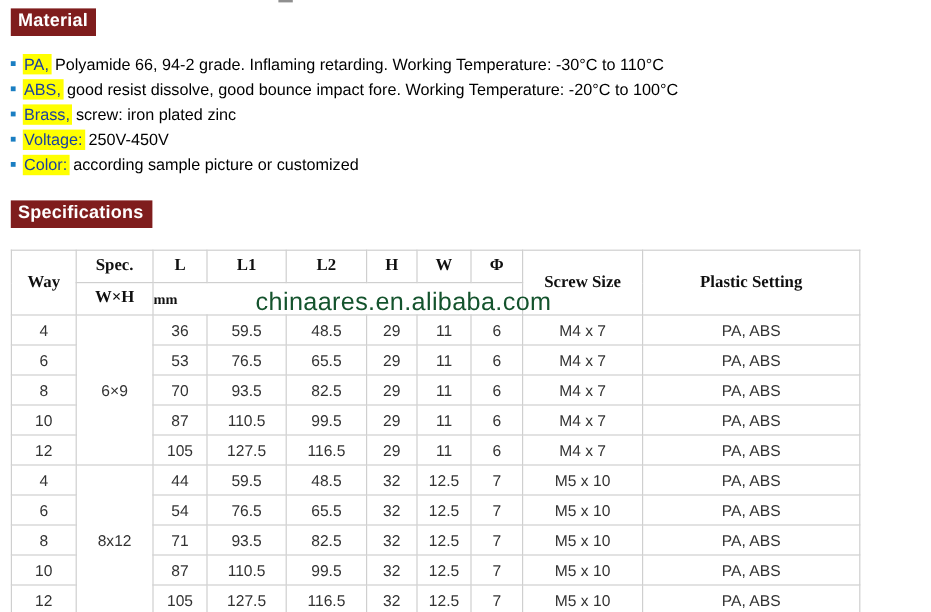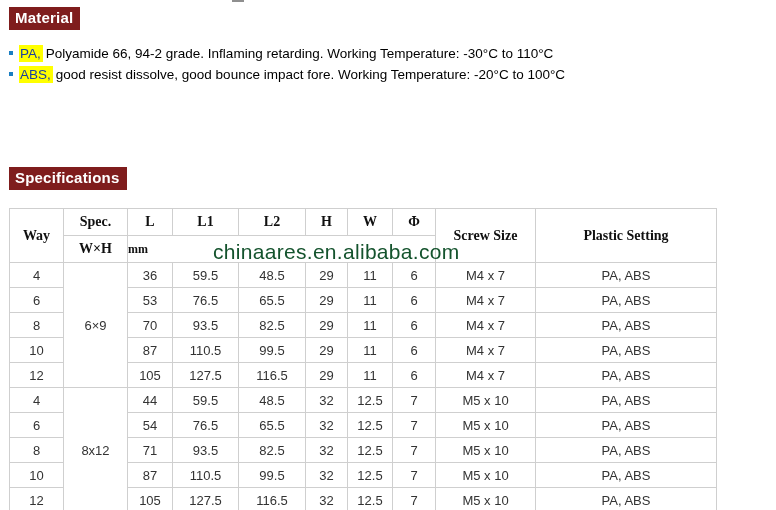--- a/index.html
+++ b/index.html
@@ -152,20 +152,35 @@
 <div class="bullets" id="material-bullets">
   <div class="bullet-row">
     <span class="bullet-dot"></span>
     <span class="hl">PA,</span>
     <span class="bullet-rest">Polyamide 66, 94-2 grade. Inflaming retarding. Working Temperature:  -30°C to 110°C</span>
   </div>
   <div class="bullet-row">
     <span class="bullet-dot"></span>
     <span class="hl">ABS,</span>
     <span class="bullet-rest">good resist dissolve, good bounce impact fore. Working Temperature: -20°C to 100°C</span>
+  </div>
+  <div class="bullet-row">
+    <span class="bullet-dot"></span>
+    <span class="hl">Brass,</span>
+    <span class="bullet-rest">screw:  iron plated zinc</span>
+  </div>
+  <div class="bullet-row">
+    <span class="bullet-dot"></span>
+    <span class="hl">Voltage:</span>
+    <span class="bullet-rest">250V-450V</span>
+  </div>
+  <div class="bullet-row">
+    <span class="bullet-dot"></span>
+    <span class="hl">Color:</span>
+    <span class="bullet-rest">according sample picture or customized</span>
   </div>
 </div>
 
 <div class="badge" id="badge-specifications">Specifications</div>
 
 <table id="spec-table">
   <colgroup>
     <col class="c-way">
       <col class="c-spec">
       <col class="c-l">

